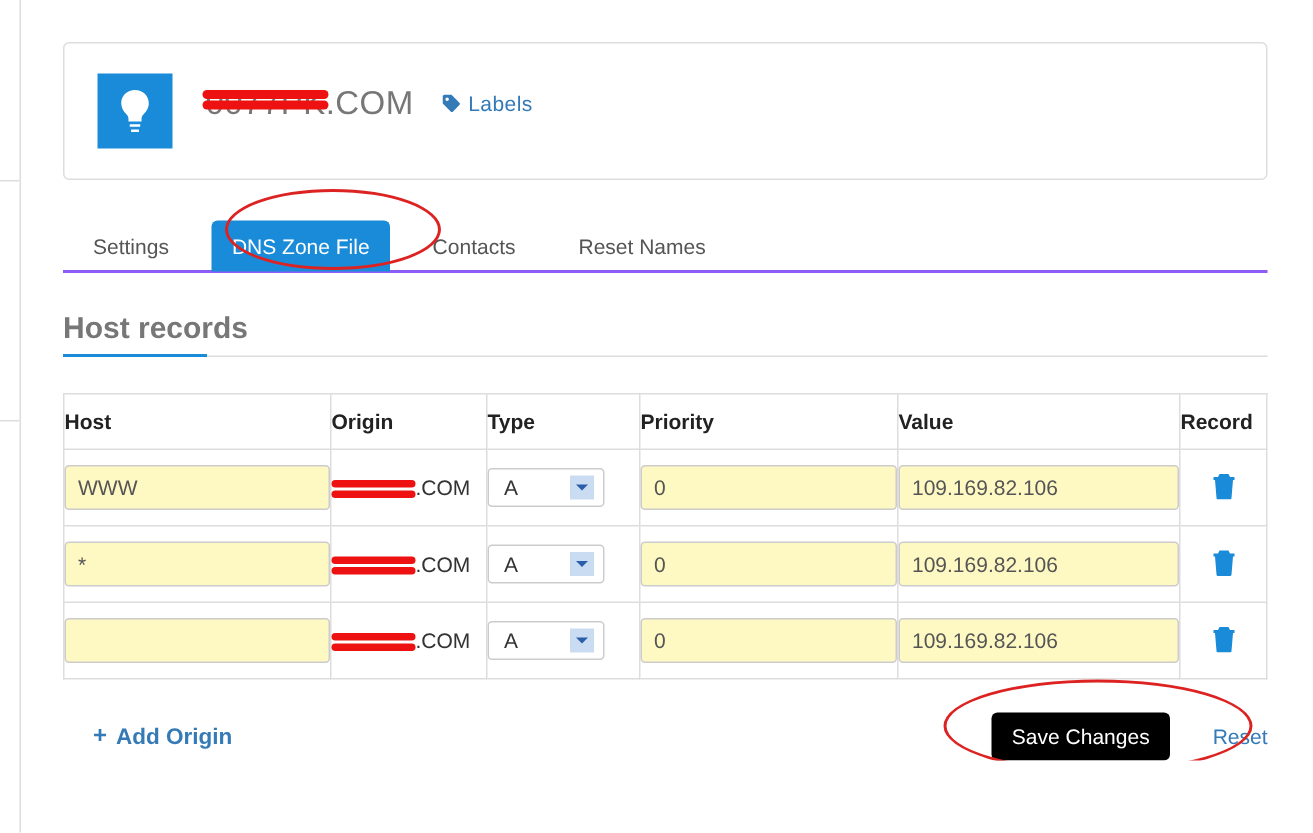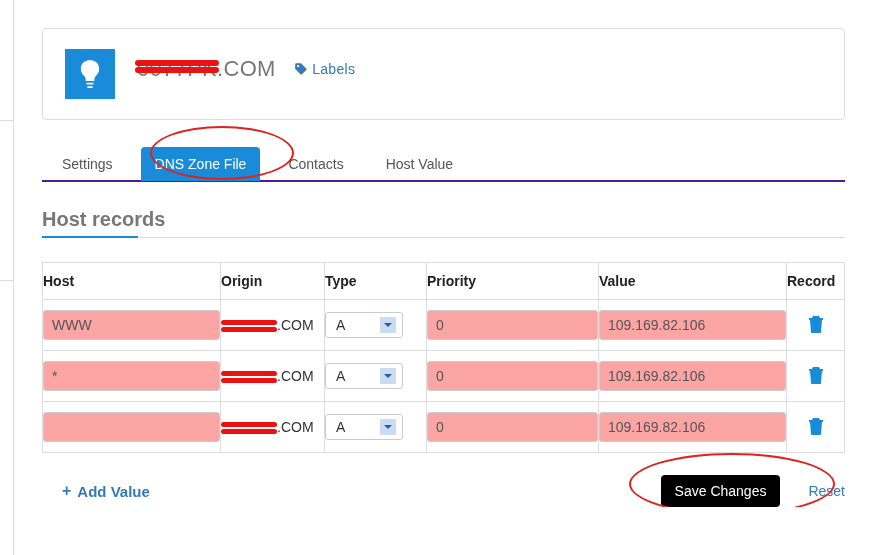--- a/index.html
+++ b/index.html
@@ -76,21 +76,21 @@
     align-items:center;
     gap:4px;
     margin-left:12px;
     margin-top:8px;
     cursor:pointer;
   }
   .labels-link svg { width:14px; height:14px; fill:#337ab7; }
   
   .tabs {
     margin-top: 26px;
-    border-bottom: 2px solid #4c1d95;
+    border-bottom: 2px solid #8b5cf6;
     display:flex;
     align-items:flex-end;
     gap: 14px;
     padding-left: 6px;
     position:relative;
   }
   .tab {
     padding: 9px 14px;
     color:#555;
     font-size:14px;
@@ -150,21 +150,21 @@
     color:#222;
     background:#fff;
   }
   .inp {
     width:100%;
     padding:6px 8px;
     border:1px solid #ccc;
     border-radius:3px;
     font-size:14px;
     color:#555;
-    background:#fca5a5;
+    background:#fef9c3;
   }
   .sel-wrap {
     display:flex; align-items:center;
     border:1px solid #ccc;
     border-radius:3px;
     padding:4px 6px 4px 10px;
     width:78px;
     justify-content:space-between;
     background:#fff;
   }
@@ -273,21 +273,21 @@
           <span>Labels</span>
         </a>
       </h2>
     </div>
   </div>
 
   <div class="tabs">
     <div class="tab">Settings</div>
     <div class="tab active">DNS Zone File</div>
     <div class="tab">Contacts</div>
-    <div class="tab">Host Value</div>
+    <div class="tab">Reset Names</div>
     <div class="tab-circle"></div>
   </div>
 
   <div class="section-title">Host records</div>
   <div class="section-rule"></div>
 
   <table class="records">
     <colgroup>
       <col class="host">
         <col class="origin">
@@ -378,21 +378,21 @@
                 <path d="M2 5h12l-1 12c0 .6-.4 1-1 1H4c-.6 0-1-.4-1-1L2 5zm3-4h6l1 2h3v2H1V3h3l1-2zM5 7h2v9H5zm4 0h2v9H9z"></path>
               </svg>
             </span></td>
       </tr>
     </tbody>
   </table>
 
   <div class="footer">
     <a class="add-record">
       <span class="plus">+</span>
-      <span>Add Value</span>
+      <span>Add Origin</span>
     </a>
     <span class="spacer"></span>
     <button class="btn-primary">Save Changes</button>
     <a class="reset-link">Reset</a>
     <div class="save-circle"></div>
   </div>
 
 </div>
 
 </body></html>

